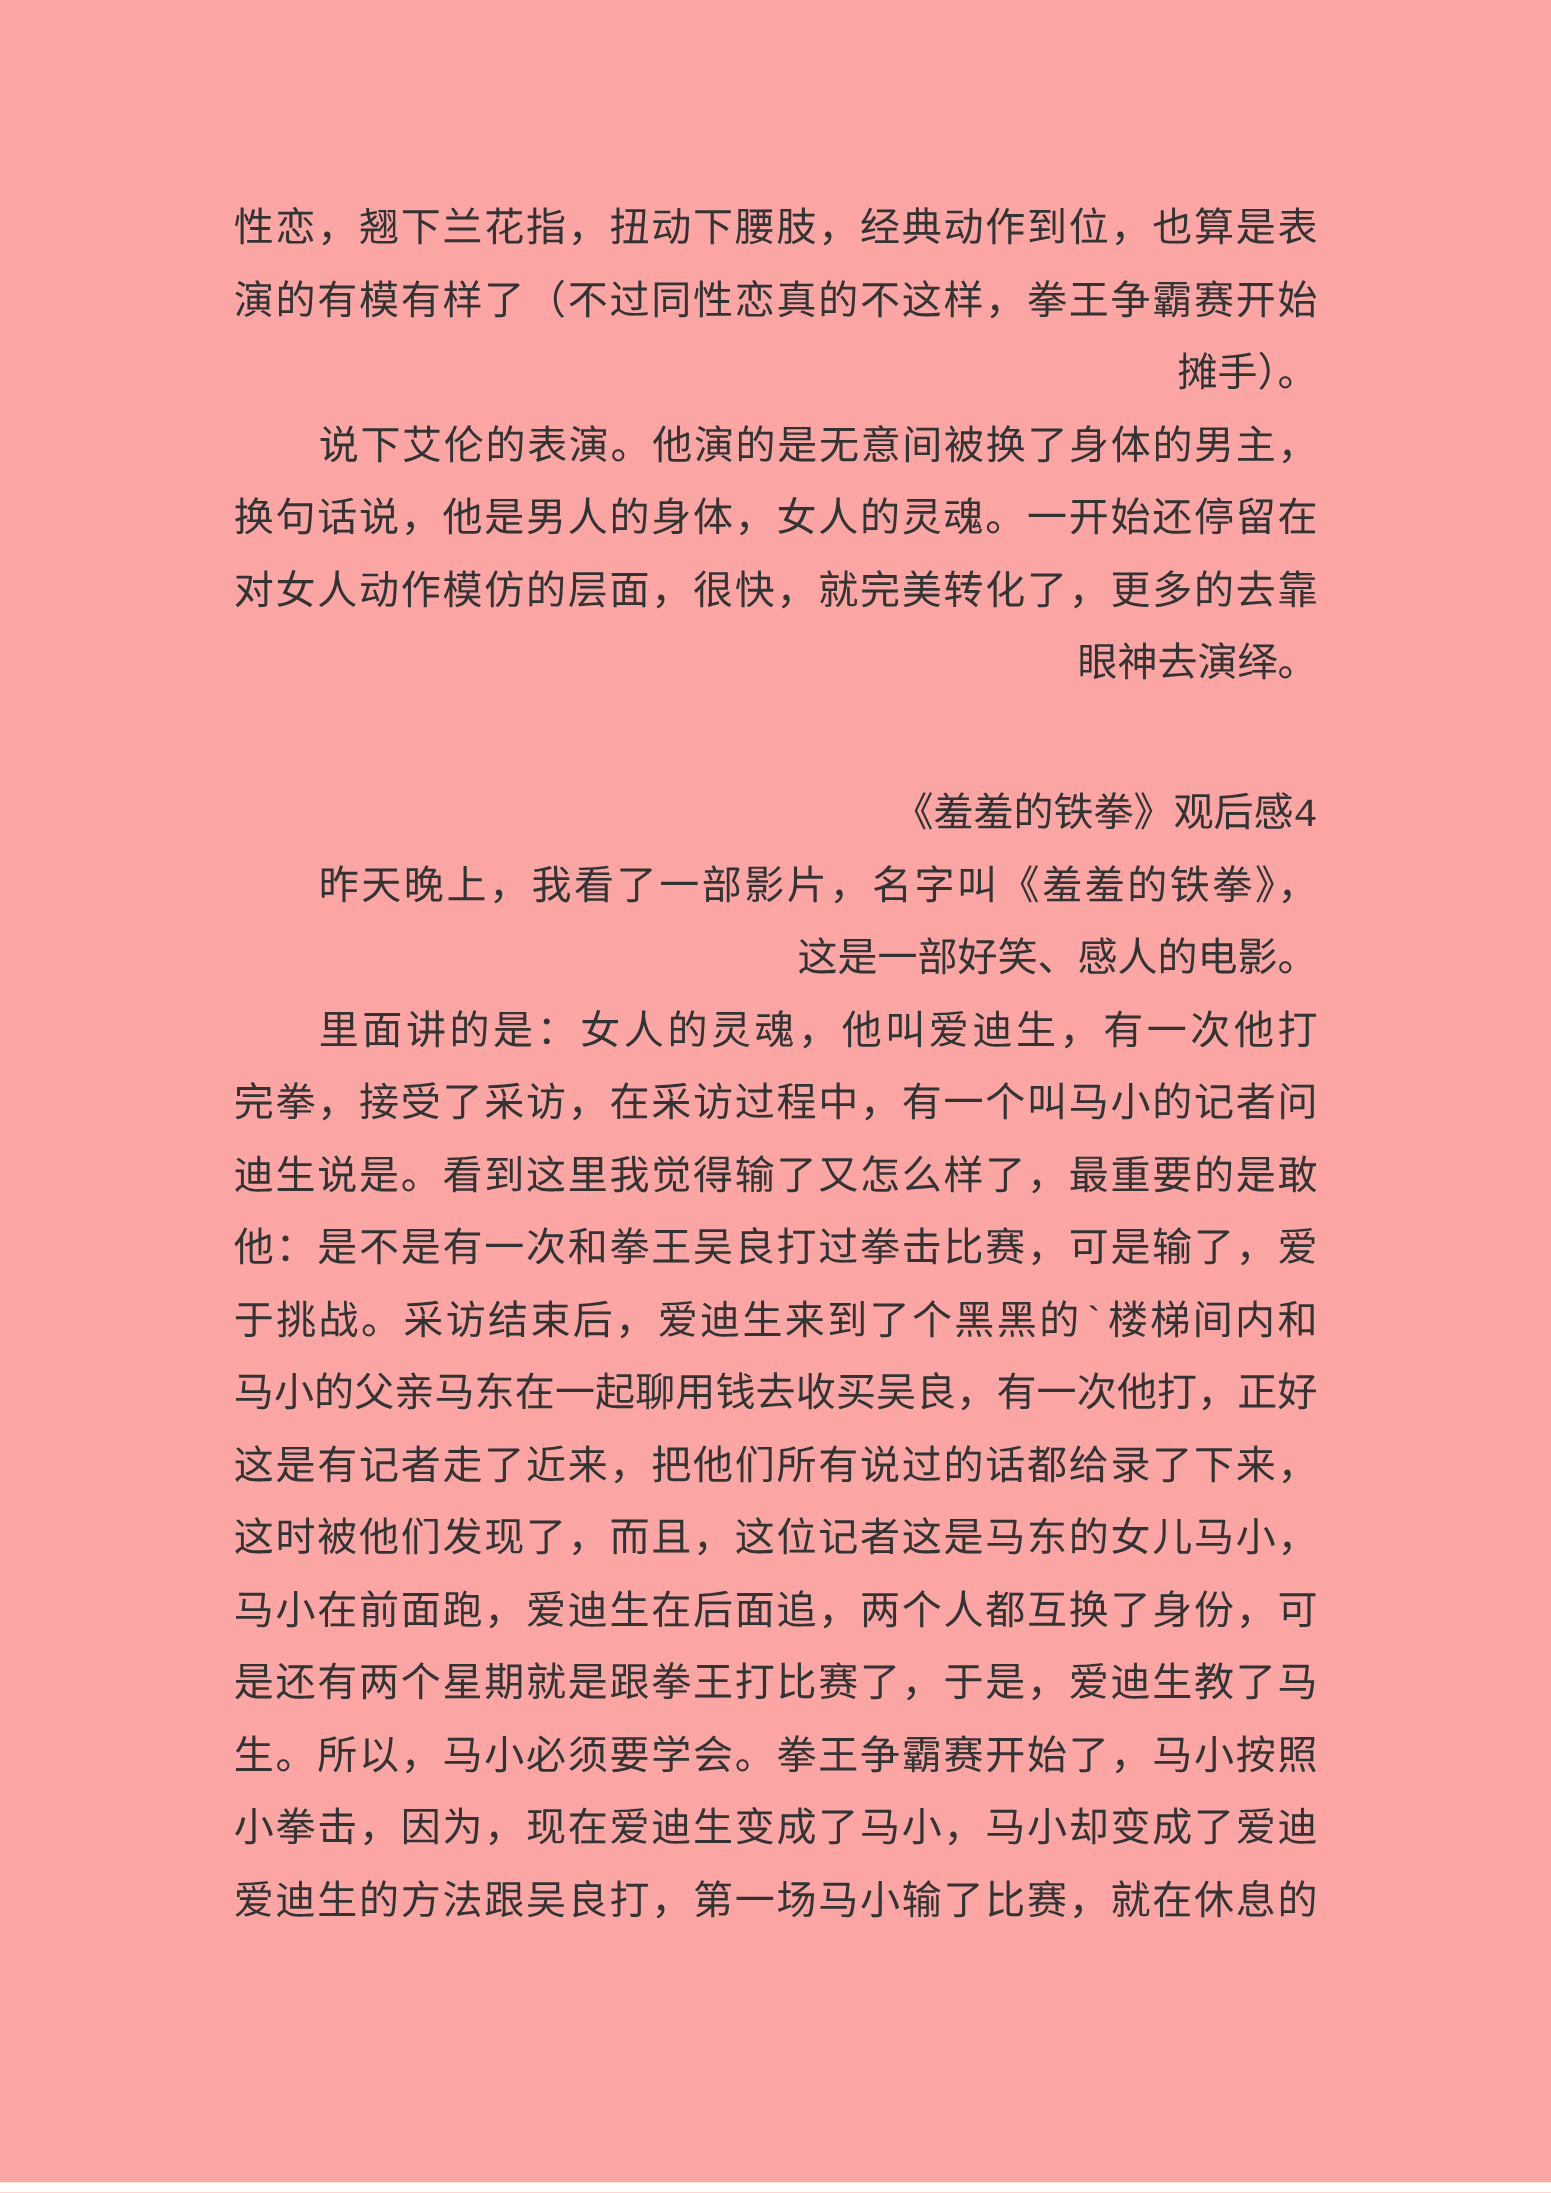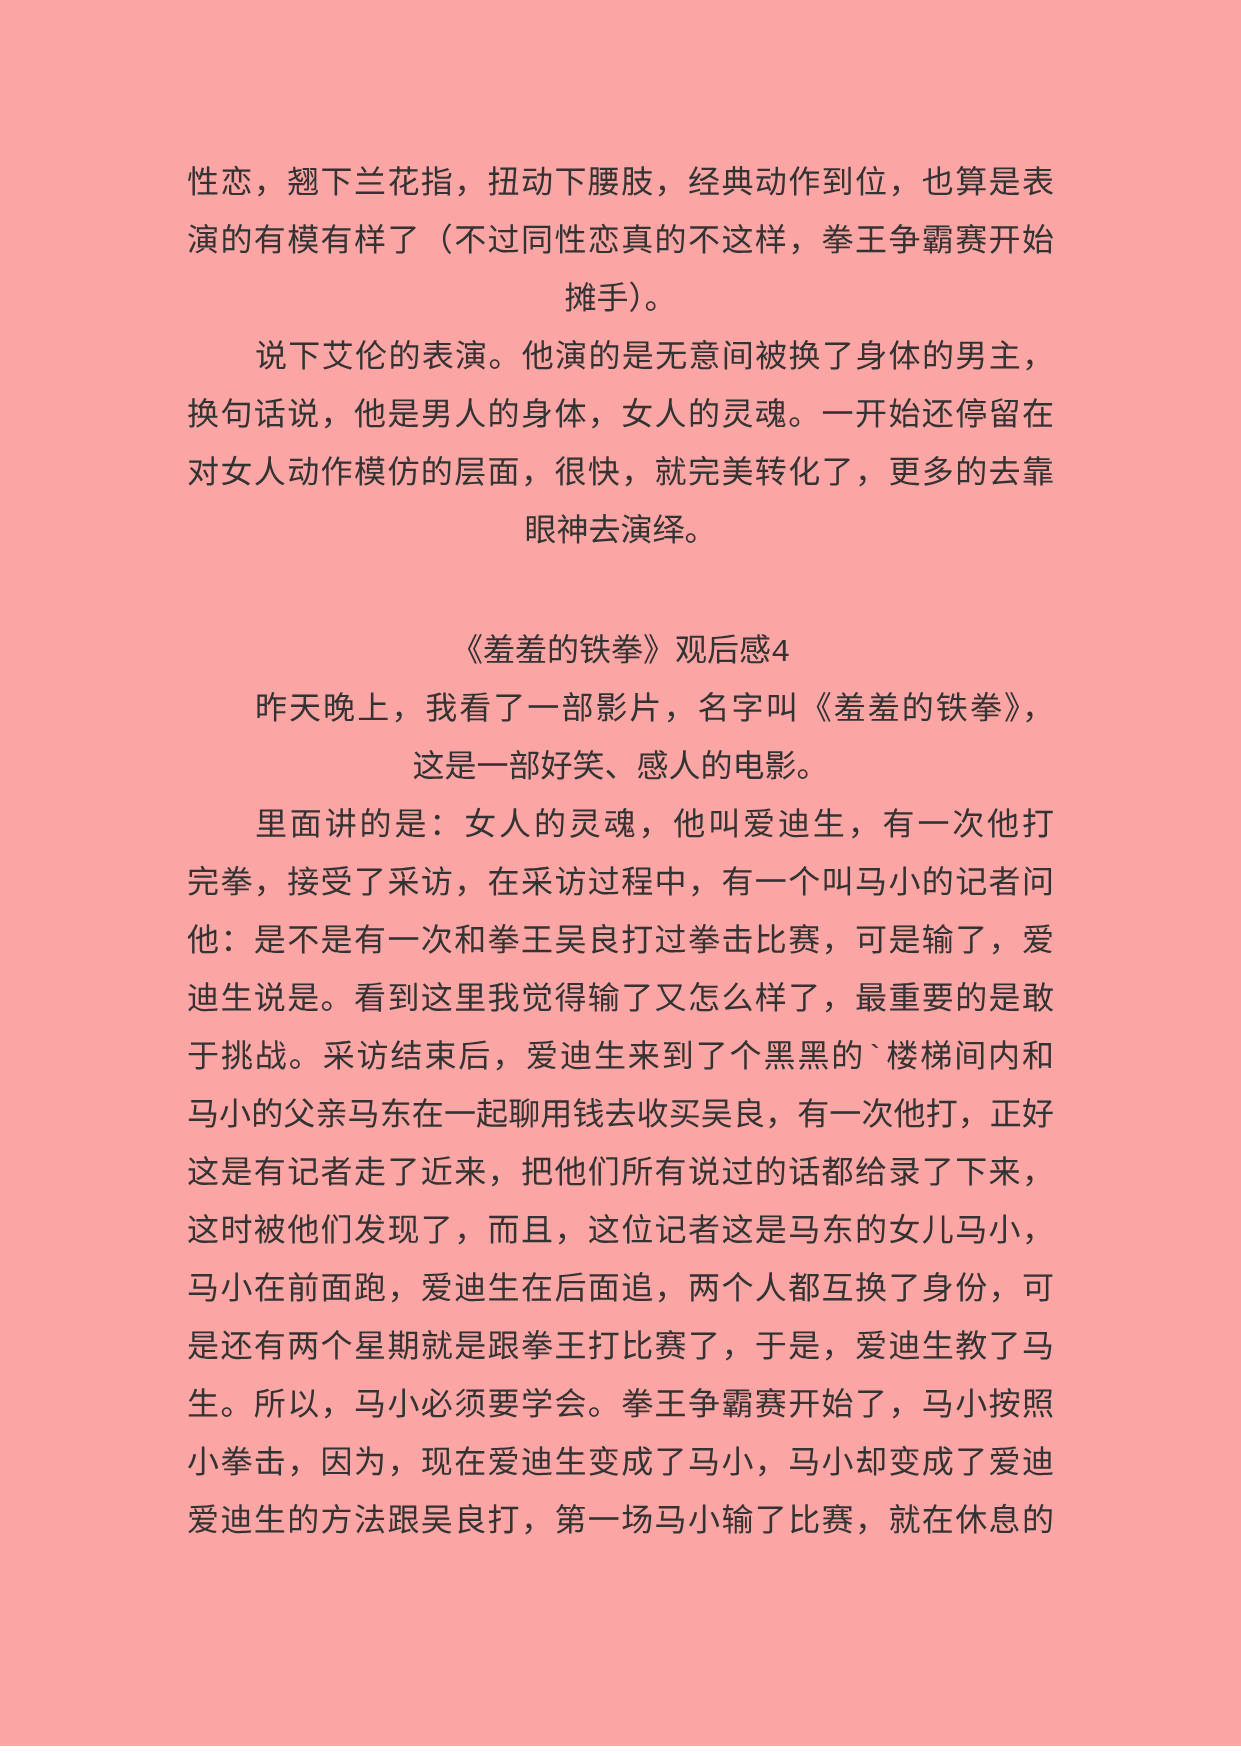--- a/index.html
+++ b/index.html
@@ -22,21 +22,21 @@
     width: 867px;
     font-size: 32px;
     line-height: 58px;
     color: #333333;
     font-weight: 400;
   }
   .block { margin: 0; padding: 0; }
   .line {
     height: 58px;
     overflow: hidden;
-    text-align: center;
+    text-align: right;
     white-space: normal;
   }
   .line.justify {
     text-align: justify;
     text-align-last: justify;
     text-justify: inter-character;
   }
   .line.indent {
     text-indent: 68px;
   }
@@ -64,22 +64,22 @@
       <div class="block heading">
         <div class="line">《羞羞的铁拳》观后感4</div>
       </div>
       <div class="block paragraph">
         <div class="line justify indent">昨天晚上，我看了一部影片，名字叫《羞羞的铁拳》，</div>
         <div class="line">这是一部好笑、感人的电影。</div>
       </div>
       <div class="block paragraph">
         <div class="line justify indent">里面讲的是：女人的灵魂，他叫爱迪生，有一次他打</div>
         <div class="line justify">完拳，接受了采访，在采访过程中，有一个叫马小的记者问</div>
+        <div class="line justify">迪生说是。看到这里我觉得输了又怎么样了，最重要的是敢</div>
         <div class="line justify">他：是不是有一次和拳王吴良打过拳击比赛，可是输了，爱</div>
-        <div class="line justify">迪生说是。看到这里我觉得输了又怎么样了，最重要的是敢</div>
         <div class="line justify">于挑战。采访结束后，爱迪生来到了个黑黑的`楼梯间内和</div>
         <div class="line justify">马小的父亲马东在一起聊用钱去收买吴良，有一次他打，正好</div>
         <div class="line justify">这是有记者走了近来，把他们所有说过的话都给录了下来，</div>
         <div class="line justify">这时被他们发现了，而且，这位记者这是马东的女儿马小，</div>
         <div class="line justify">马小在前面跑，爱迪生在后面追，两个人都互换了身份，可</div>
         <div class="line justify">是还有两个星期就是跟拳王打比赛了，于是，爱迪生教了马</div>
         <div class="line justify">生。所以，马小必须要学会。拳王争霸赛开始了，马小按照</div>
         <div class="line justify">小拳击，因为，现在爱迪生变成了马小，马小却变成了爱迪</div>
         <div class="line justify">爱迪生的方法跟吴良打，第一场马小输了比赛，就在休息的</div>
       </div>

